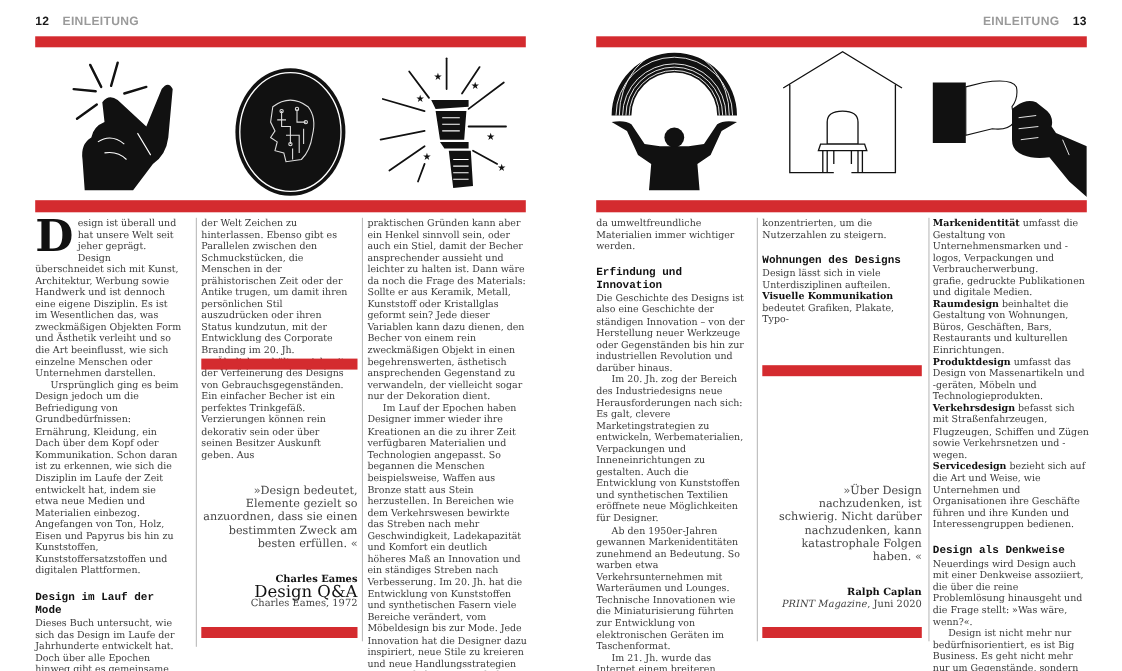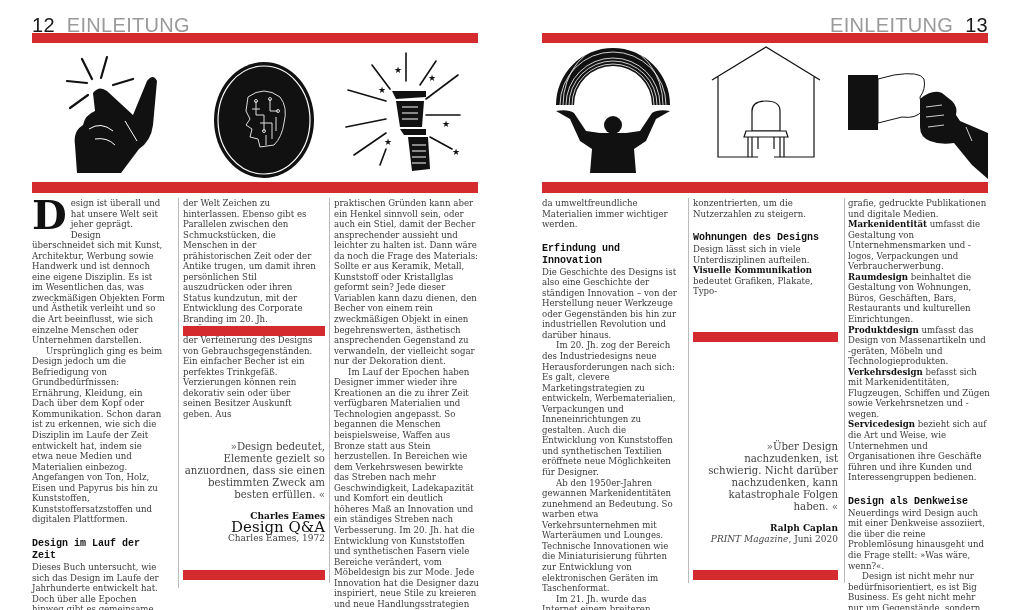--- a/index.html
+++ b/index.html
@@ -3,21 +3,21 @@
 <meta charset="utf-8">
 <style>
   * { box-sizing: border-box; margin: 0; padding: 0; }
   html, body { width: 1020px; height: 610px; background: #ffffff; overflow: hidden; }
   body { position: relative; font-family: "DejaVu Serif", serif; color: #3a3a3a; }
 
   .page { position: absolute; top: 0; height: 610px; }
   .page-left { left: 0; width: 510px; }
   .page-right { left: 510px; width: 510px; }
 
-  .running-head { position: absolute; top: 14px; font-family: "Liberation Sans", sans-serif; font-weight: normal; font-size: 20px; letter-spacing: 0.3px; }
+  .running-head { position: absolute; top: 14px; font-family: "Liberation Sans", sans-serif; font-weight: bold; font-size: 11px; letter-spacing: 0.3px; }
   .running-head .num { color: #1a1a1a; }
   .running-head .title { color: #9a9a9a; }
   .page-left .running-head { left: 32px; }
   .page-left .running-head .title { margin-left: 12px; }
   .page-right .running-head { right: 32px; }
   .page-right .running-head .title { margin-right: 12px; }
 
   .redbar { position: absolute; background: #d42b2f; }
   .bar-top { top: 33px; height: 10px; left: 32px; right: 32px; }
   .bar-mid { top: 182px; height: 11px; left: 32px; right: 32px; }
@@ -30,21 +30,21 @@
   .col p { text-indent: 0; }
   .col .ind { text-indent: 14px; }
   .col h3 { font-family: Liberation Mono, monospace; font-weight: bold; font-size: 10px; color: #111; line-height: 12px; margin-top: 13px; }
   .col b { color: #111; }
   .divider { position: absolute; top: 198px; width: 1px; background: #bbbbbb; height: 385px; }
 
   .dropcap { float: left; font-family: "DejaVu Serif", serif; font-weight: 900; font-size: 40px; line-height: 30px; color: #111; margin: 2px 4px 0 0; }
 
   .quote { position: absolute; text-align: right; font-size: 10.2px; line-height: 12px; color: #444; }
   .quote .q { font-family: "DejaVu Sans", sans-serif; color: #666; }
-  .quote .author { font-weight: bold; color: #111; font-size: 9px; margin-top: 10px; line-height: 11px; }
+  .quote .author { font-weight: bold; color: #111; font-size: 9px; margin-top: 21px; line-height: 11px; }
   .quote .work { font-weight: normal; color: #111; font-size: 15px; line-height: 11px; }
   .quote .source { font-size: 9px; line-height: 11px; color: #444; }
   .quote .source i { font-style: italic; }
 
   .qbar { position: absolute; height: 10px; background: #d42b2f; }
 </style>
 </head>
 <body>
 
 <div class="page page-left">
@@ -115,21 +115,21 @@
           <line x1="70" y1="118" x2="84" y2="118"></line>
         </g>
     </svg>
   </div>
 
   <div class="redbar bar-mid"></div>
 
   <div class="col" style="left:32px; width:133px;">
     <p><span class="dropcap">D</span><span>esign ist überall und hat unsere Welt seit jeher geprägt. Design überschneidet sich mit Kunst, Architektur, Werbung sowie Handwerk und ist dennoch eine eigene Disziplin. Es ist im Wesentlichen das, was zweckmäßigen Objekten Form und Ästhetik verleiht und so die Art beeinflusst, wie sich einzelne Menschen oder Unternehmen darstellen.</span></p>
     <p class="ind">Ursprünglich ging es beim Design jedoch um die Befriedigung von Grundbedürfnissen: Ernährung, Kleidung, ein Dach über dem Kopf oder Kommunikation. Schon daran ist zu erkennen, wie sich die Disziplin im Laufe der Zeit entwickelt hat, indem sie etwa neue Medien und Materialien einbezog. Angefangen von Ton, Holz, Eisen und Papyrus bis hin zu Kunststoffen, Kunststoffersatzstoffen und digitalen Plattformen.</p>
-    <h3>Design im Lauf der Zeit</h3>
+    <h3>Design im Lauf der Mode</h3>
     <p>Dieses Buch untersucht, wie sich das Design im Laufe der Jahrhunderte entwickelt hat. Doch über alle Epochen hinweg gibt es gemeinsame Themen. So zeugt die frühe Höhlenkunst in Europa, Asien und Afrika – teilweise mehr als 40 000 Jahre alt – von dem Wunsch des Menschen, zu kommunizieren und</p>
   </div>
   <div class="divider" style="left:178px; height:390px;"></div>
 
   <div class="col" style="left:183px; width:137px;">
     <p>der Welt Zeichen zu hinterlassen. Ebenso gibt es Parallelen zwischen den Schmuckstücken, die Menschen in der prähistorischen Zeit oder der Antike trugen, um damit ihren persönlichen Stil auszudrücken oder ihren Status kundzutun, mit der Entwicklung des Corporate Branding im 20. Jh.</p>
     <p class="ind">Ähnlich verhält es sich mit der Verfeinerung des Designs von Gebrauchsgegenständen. Ein einfacher Becher ist ein perfektes Trinkgefäß. Verzierungen können rein dekorativ sein oder über seinen Besitzer Auskunft geben. Aus</p>
   </div>
   <div class="qbar" style="left:183px; top:326px; width:142px;"></div>
   <div class="quote" style="left:183px; top:441px; width:142px;">
@@ -207,23 +207,23 @@
   <div class="qbar" style="left:183px; top:332px; width:145px;"></div>
   <div class="quote" style="left:183px; top:441px; width:145px;">
     <div><span class="q">»</span><span>Über Design nachzudenken, ist schwierig. Nicht darüber nachzudenken, kann katastrophale Folgen haben.</span> <span class="q">«</span></div>
     <div class="author">Ralph Caplan</div>
     <div class="source"><i>PRINT Magazine</i><span>, Juni 2020</span></div>
   </div>
   <div class="qbar" style="left:183px; top:570px; width:145px;"></div>
   <div class="divider" style="left:334px; height:385px;"></div>
 
   <div class="col" style="left:338px; width:142px;">
+    <p><b>Markenidentität</b><span> umfasst die Gestaltung von Unternehmensmarken und -logos, Verpackungen und Verbraucherwerbung.</span></p>
     <p>grafie, gedruckte Publikationen und digitale Medien.</p>
-    <p><b>Markenidentität</b><span> umfasst die Gestaltung von Unternehmensmarken und -logos, Verpackungen und Verbraucherwerbung.</span></p>
     <p><b>Raumdesign</b><span> beinhaltet die Gestaltung von Wohnungen, Büros, Geschäften, Bars, Restaurants und kulturellen Einrichtungen.</span></p>
     <p><b>Produktdesign</b><span> umfasst das Design von Massenartikeln und -geräten, Möbeln und Technologieprodukten.</span></p>
-    <p><b>Verkehrsdesign</b><span> befasst sich mit Markenidentitäten, Flugzeugen, Schiffen und Zügen sowie Verkehrsnetzen und -wegen.</span></p>
+    <p><b>Verkehrsdesign</b><span> befasst sich mit Straßenfahrzeugen, Flugzeugen, Schiffen und Zügen sowie Verkehrsnetzen und -wegen.</span></p>
     <p><b>Servicedesign</b><span> bezieht sich auf die Art und Weise, wie Unternehmen und Organisationen ihre Geschäfte führen und ihre Kunden und Interessengruppen bedienen.</span></p>
     <h3>Design als Denkweise</h3>
     <p>Neuerdings wird Design auch mit einer Denkweise assoziiert, die über die reine Problemlösung hinausgeht und die Frage stellt: »Was wäre, wenn?«.</p>
     <p class="ind"><span>Design ist nicht mehr nur bedürfnisorientiert, es ist Big Business. Es geht nicht mehr nur um Gegenstände, sondern um die Art, wie sich Organisationen verhalten und sich der Welt präsentieren.</span></p>
   </div>
 </div>
 
 </body></html>

